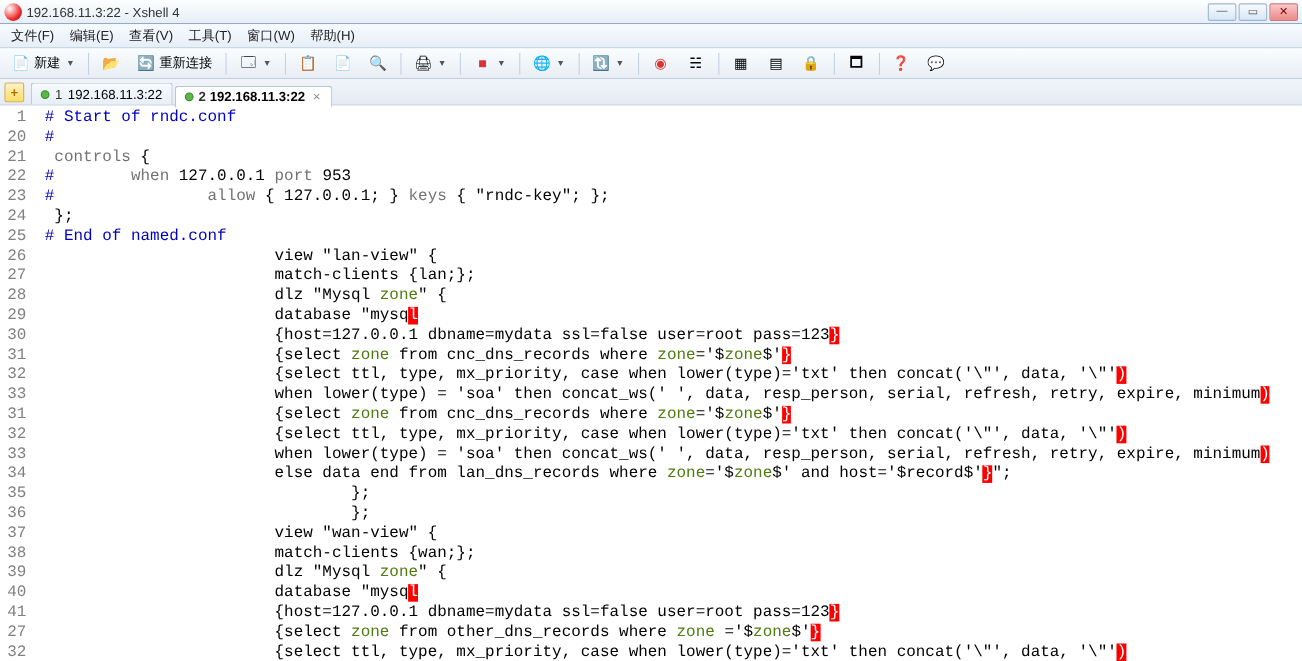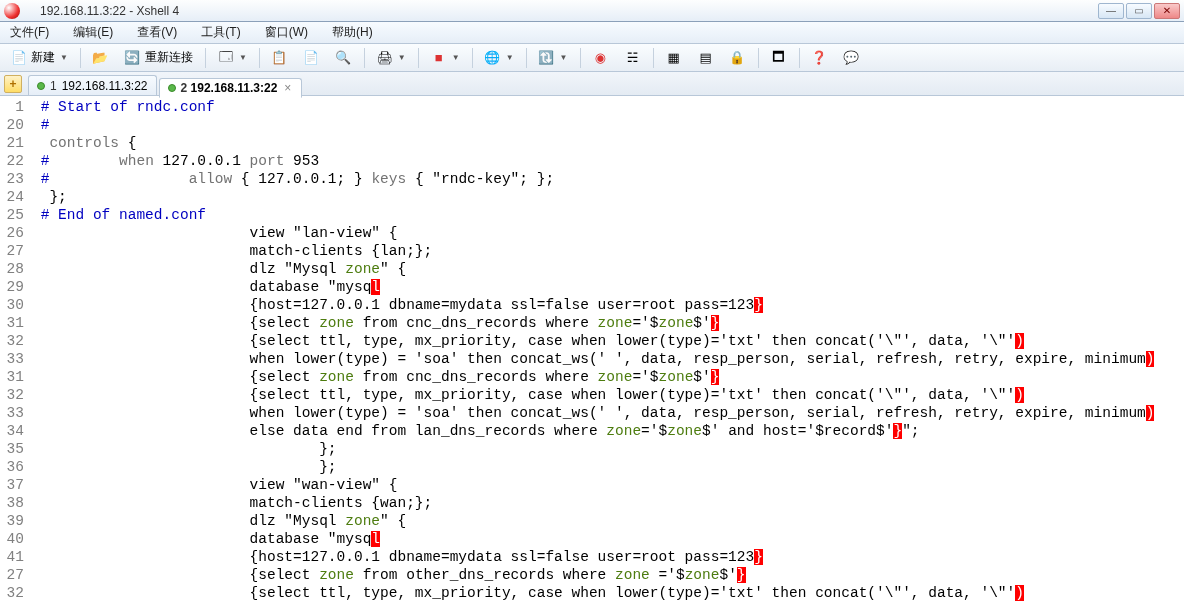--- a/index.html
+++ b/index.html
@@ -1,27 +1,27 @@
 <!DOCTYPE html>
 <html><head>
 <meta charset="utf-8">
 <style>
 * { margin: 0; padding: 0; box-sizing: border-box; }
 body { font-family: "Microsoft YaHei", Tahoma, sans-serif; font-size: 12px; background: #fff; overflow: hidden; }
 
 
-.titlebar { height: 22px; background: linear-gradient(#fdfefe,#e6eef7); border-bottom: 1px solid #8ba0b9; display: flex; align-items: center; padding: 0 4px; gap: 16px; }
+.titlebar { height: 22px; background: linear-gradient(#fdfefe,#e6eef7); border-bottom: 1px solid #8ba0b9; display: flex; align-items: center; padding: 0 4px; }
 .titlebar .app-icon { width: 16px; height: 16px; margin-right: 4px; border-radius: 50%; background: radial-gradient(circle at 30% 30%, #fff, #e33 60%, #900); }
 .titlebar .title { flex: 1; color: #333; }
 .titlebar .winbtns { display: flex; gap: 2px; }
 .titlebar .winbtn { width: 26px; height: 16px; background: linear-gradient(#f7fbff,#d7e6f5); border: 1px solid #9fb6cf; border-radius: 2px; display: flex; align-items: center; justify-content: center; font-size: 10px; color: #555; }
 .titlebar .winbtn.close { background: linear-gradient(#f9c9c9,#e88); border-color: #c77; color: #700; }
 
 
-.menubar { height: 22px; background: linear-gradient(#f7fbff,#e6eef7); border-bottom: 1px solid #b8c7d8; display: flex; align-items: flex-end; padding: 0 4px; gap: 12px; }
+.menubar { height: 22px; background: linear-gradient(#f7fbff,#e6eef7); border-bottom: 1px solid #b8c7d8; display: flex; align-items: flex-end; padding: 0 4px; gap: 2px; }
 .menubar .item { padding: 2px 6px; color: #222; border-radius: 2px; }
 
 
 .toolbar { height: 28px; background: linear-gradient(#fafdff,#e8eef5); border-bottom: 1px solid #b8c7d8; display: flex; align-items: center; padding: 0 4px; gap: 2px; }
 .tbtn { display: flex; align-items: center; gap: 4px; padding: 2px 6px; border: 1px solid transparent; border-radius: 3px; height: 22px; }
 .tico { width: 16px; height: 16px; display: inline-flex; align-items: center; justify-content: center; font-size: 13px; }
 .tsep { width: 1px; height: 20px; background: #c5d1de; margin: 0 3px; }
 .dd { font-size: 8px; color: #555; margin-left: 1px; }
 
 

